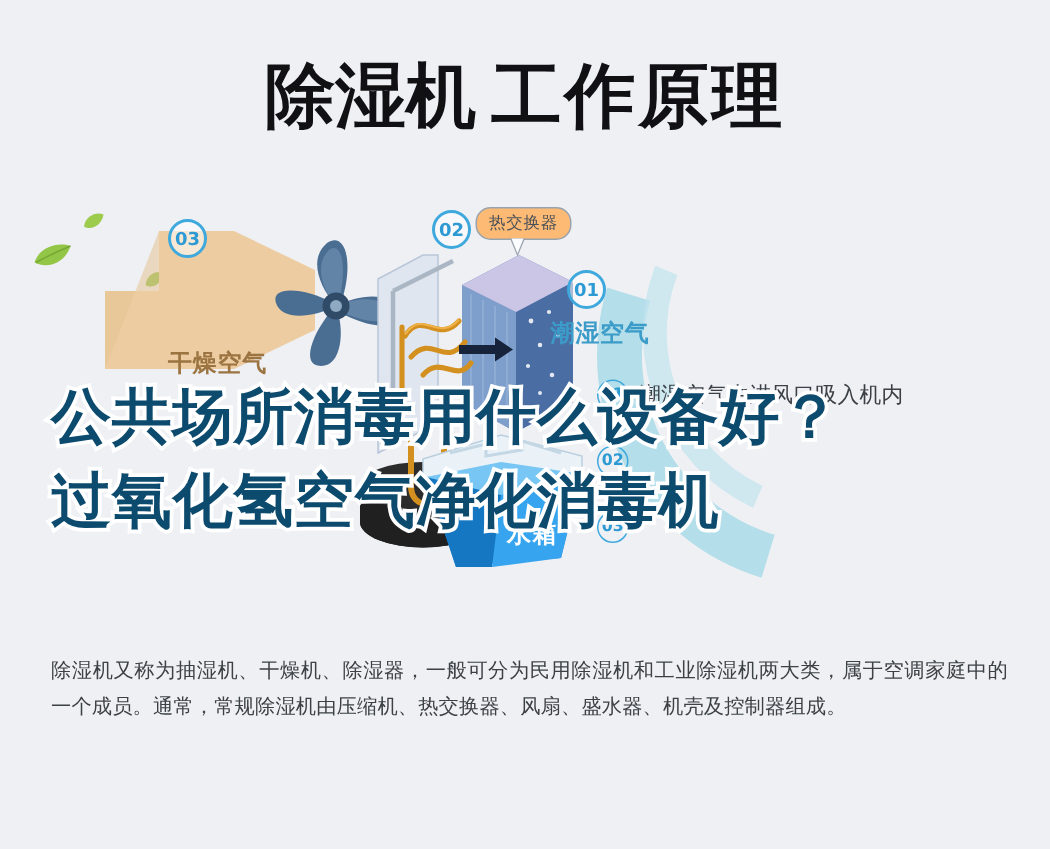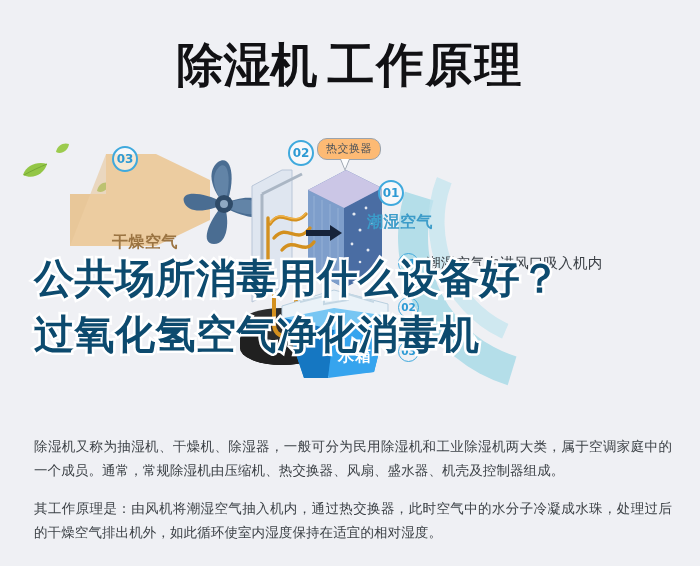--- a/index.html
+++ b/index.html
@@ -408,14 +408,13 @@
       <span class="step-badge">03</span>
     </div>
   </div>
 
 </div>
 
 <div class="overlay-headline">公共场所消毒用什么设备好？过氧化氢空气净化消毒机</div>
 
 <div class="bodycopy">
   <p class="para">除湿机又称为抽湿机、干燥机、除湿器，一般可分为民用除湿机和工业除湿机两大类，属于空调家庭中的一个成员。通常，常规除湿机由压缩机、热交换器、风扇、盛水器、机壳及控制器组成。</p>
-  <p class="para">其工作原理是：由风机将潮湿空气抽入机内，通过热交换器，此时空气中的水分子冷凝成水珠，处理过后的干燥空气排出机外，如此循环使室内湿度保持在适宜的相对湿度。</p>
 </div>
 
 </body></html>

